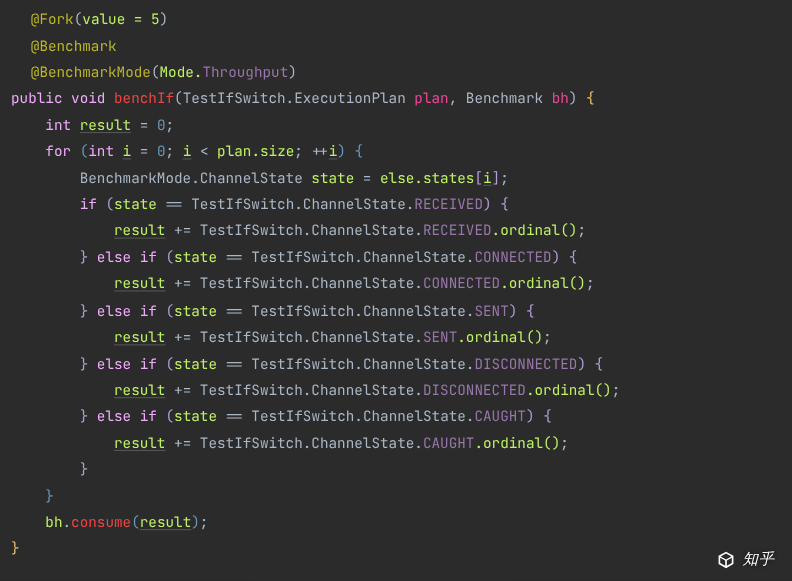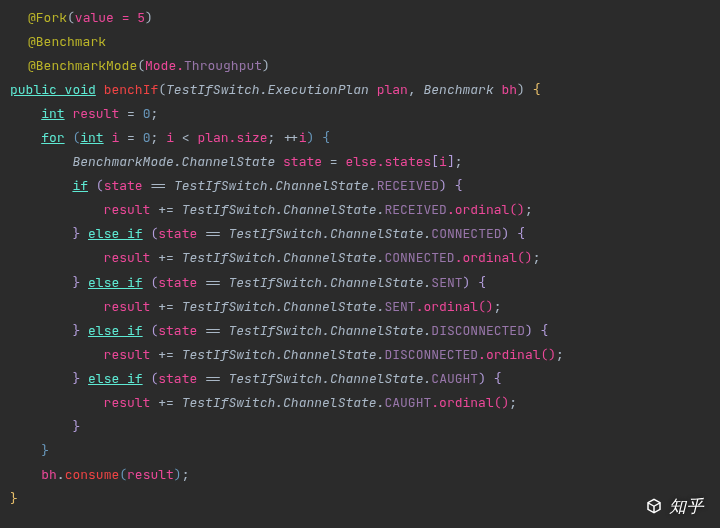--- a/index.html
+++ b/index.html
@@ -15,41 +15,41 @@
     overflow: hidden;
     position: relative;
   }
   pre {
     margin: 0;
     padding: 6px 10px;
     white-space: pre;
     font-family: inherit;
   }
   .ann   { color: #bbb529; margin-left: 18px; }          
-  .kw    { color: #5eead4; text-decoration: underline; }          
+  .kw    { color: #f0abfc; }          
   .fn    { color: #ef4444; }          
-  .type  { color: #a9b7c6; font-style: italic; }          
+  .type  { color: #a9b7c6; }          
   .param { color: #ec4899; }
   .num   { color: #6897bb; }          
   .op    { color: #a9b7c6; }
   .cns   { color: #9876aa; } 
-  .var   { color: #ec4899; }
-  .und   { text-decoration-color: #555; text-underline-offset: 2px;}
+  .var   { color: #bef264; }
+  .und   { text-decoration: underline; text-decoration-color: #555; text-underline-offset: 2px;}
   .br    { color: #a9b7c6; }
   .cb1   { color: #e8bf6a; }  
   .cb2   { color: #6897bb; }  
   .cb3   { color: #b39ddb; }  
   
   .wm {
     position: absolute;
     right: 16px;
     bottom: 6px;
     color: #ffffff;
     font-family: -apple-system, "PingFang SC", "Microsoft YaHei", sans-serif;
-    font-size: 17px;
+    font-size: 14px;
     font-style: italic;
     letter-spacing: 0.5px;
     text-shadow: 0 0 4px rgba(0,0,0,0.7);
     display: flex;
     align-items: center;
     gap: 6px;
   }
   .wm svg { width: 18px; height: 18px; fill: #fff; }
 </style>
 </head>

